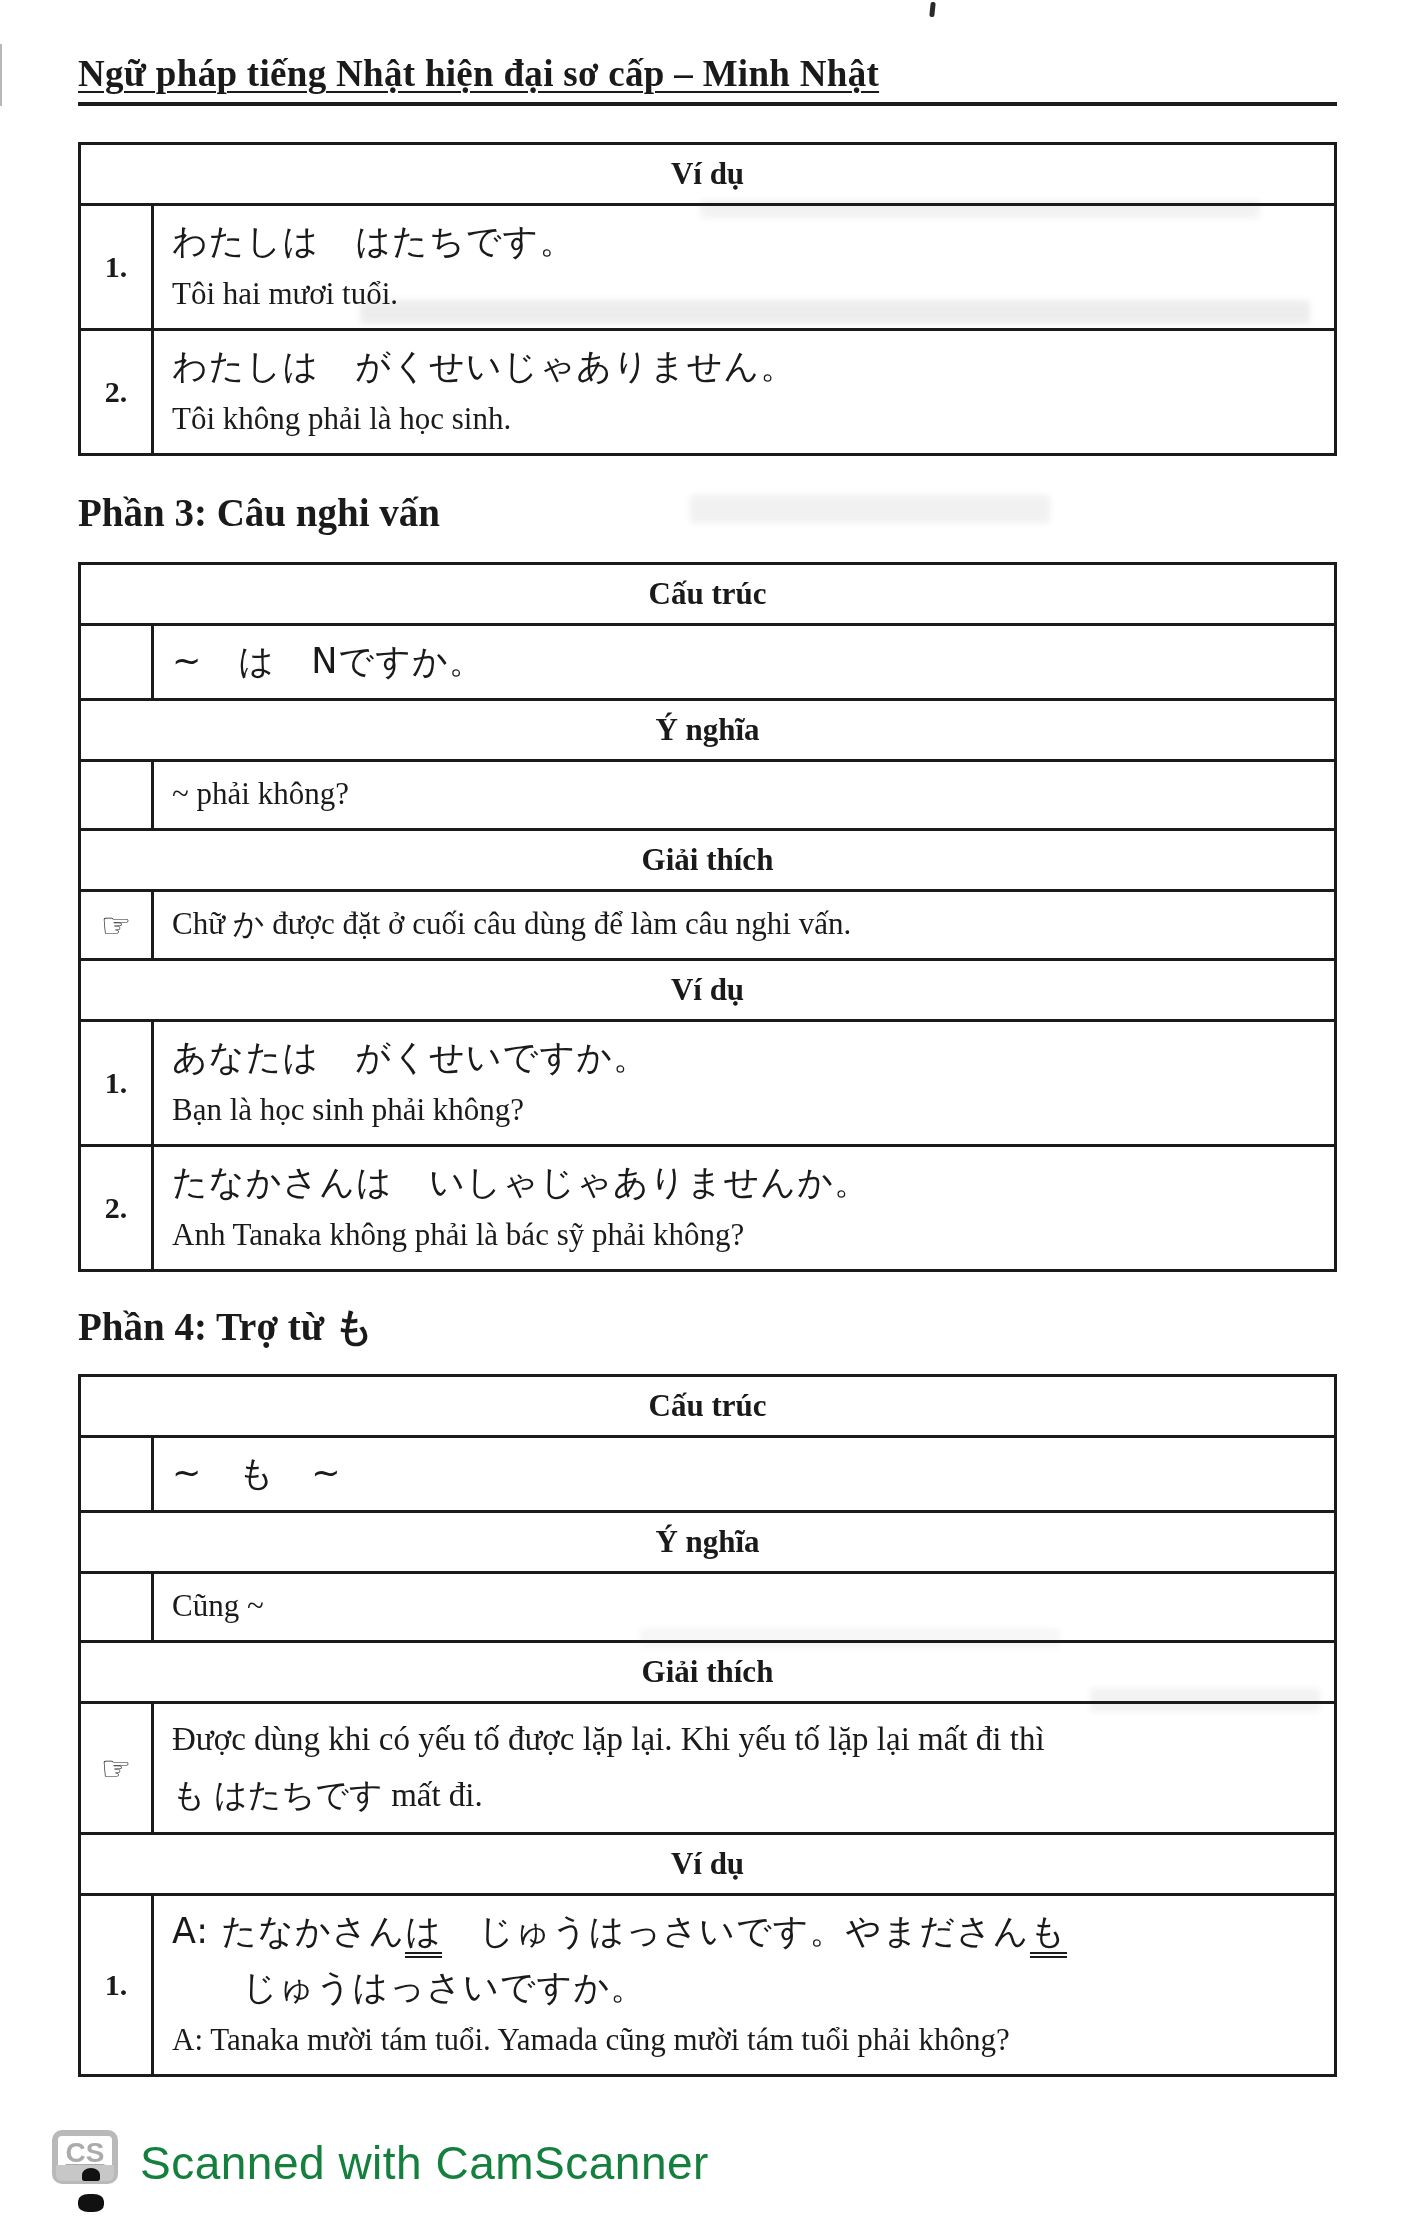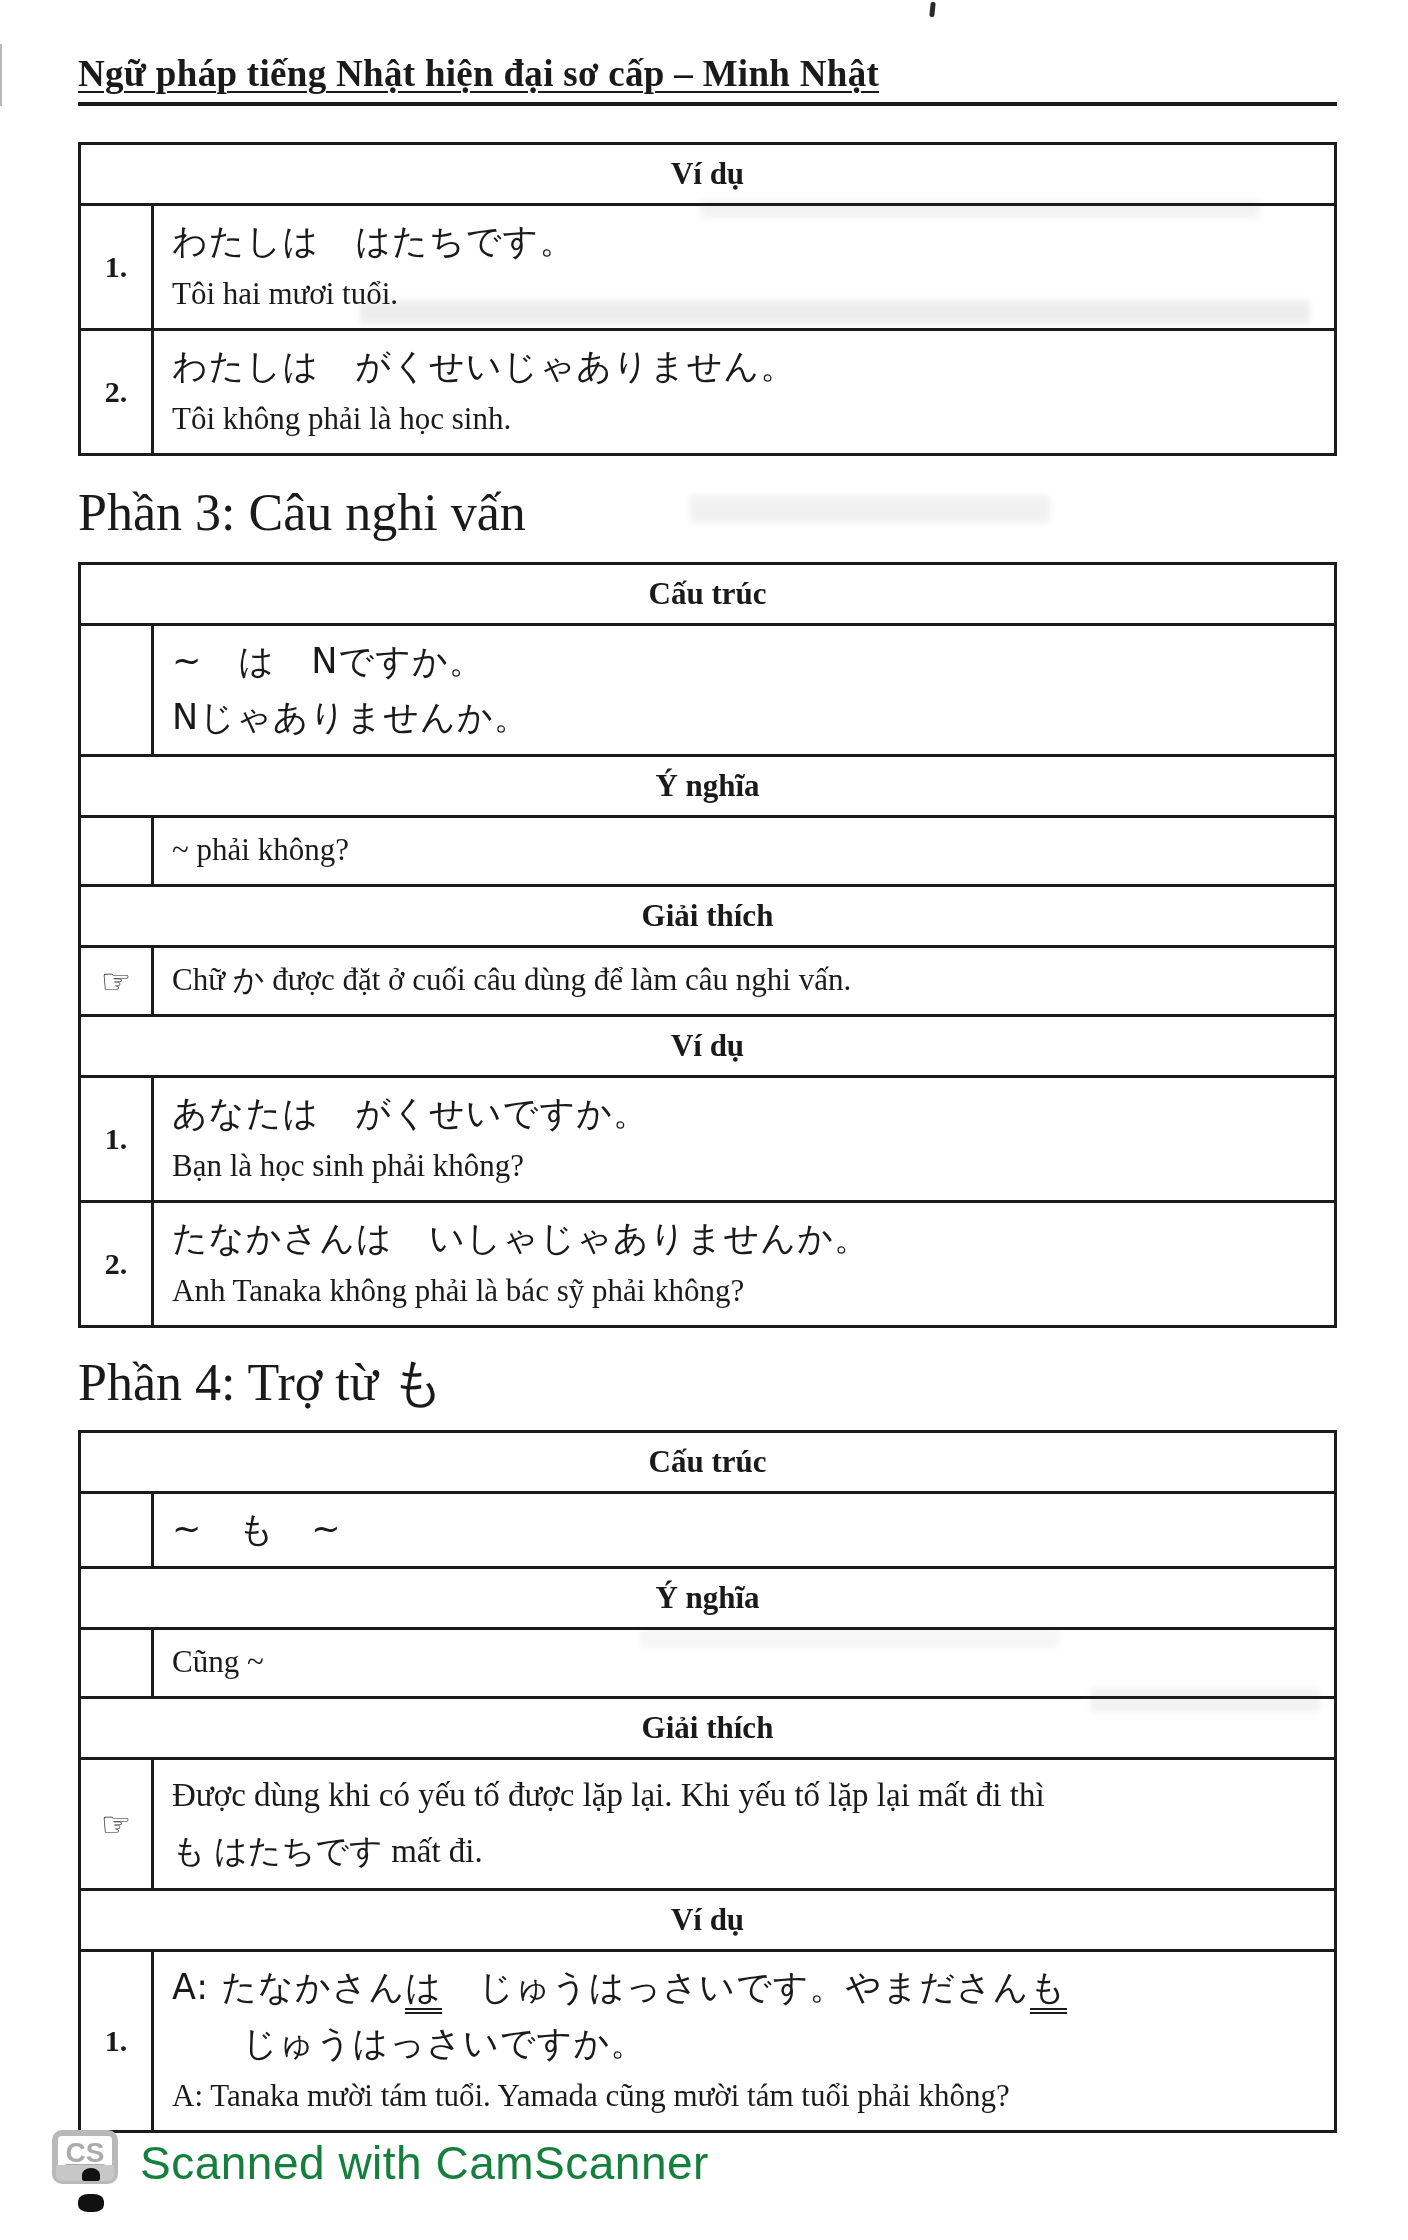--- a/index.html
+++ b/index.html
@@ -86,22 +86,22 @@
     font-size: 34px;
     font-weight: 400;
   }
   .indent2 { padding-left: 70px; }
   .ul-double {
     border-bottom: 6px double #1b1b1b;
     padding-bottom: 1px;
   }
   
   .section-heading {
-    font-size: 52px;
-    font-weight: 400;
+    font-size: 39px;
+    font-weight: 700;
     line-height: 46px;
     margin-top: 32px;
   }
   .h2-spacer { margin-top: 34px; }
   
   .footer { position: absolute; left: 0; top: 2126px; width: 100%; height: 110px; }
   .cs-logo {
     position: absolute;
     left: 52px;
     top: 4px;
@@ -218,21 +218,20 @@
     </div>
 
     <div class="section-heading h2-spacer">Phần 3: Câu nghi vấn</div>
 
     <div class="tbl tbl-2">
       <div class="band">Cấu trúc</div>
       <div class="trow">
         <div class="numcell"></div>
         <div class="ccell">
           <div class="jp">~　は　Nですか。</div>
-          <div class="jp gap-top">Nじゃありませんか。</div>
         </div>
       </div>
       <div class="band">Ý nghĩa</div>
       <div class="trow">
         <div class="numcell"></div>
         <div class="ccell">
           <div class="vi">~ phải không?</div>
         </div>
       </div>
       <div class="band">Giải thích</div>

